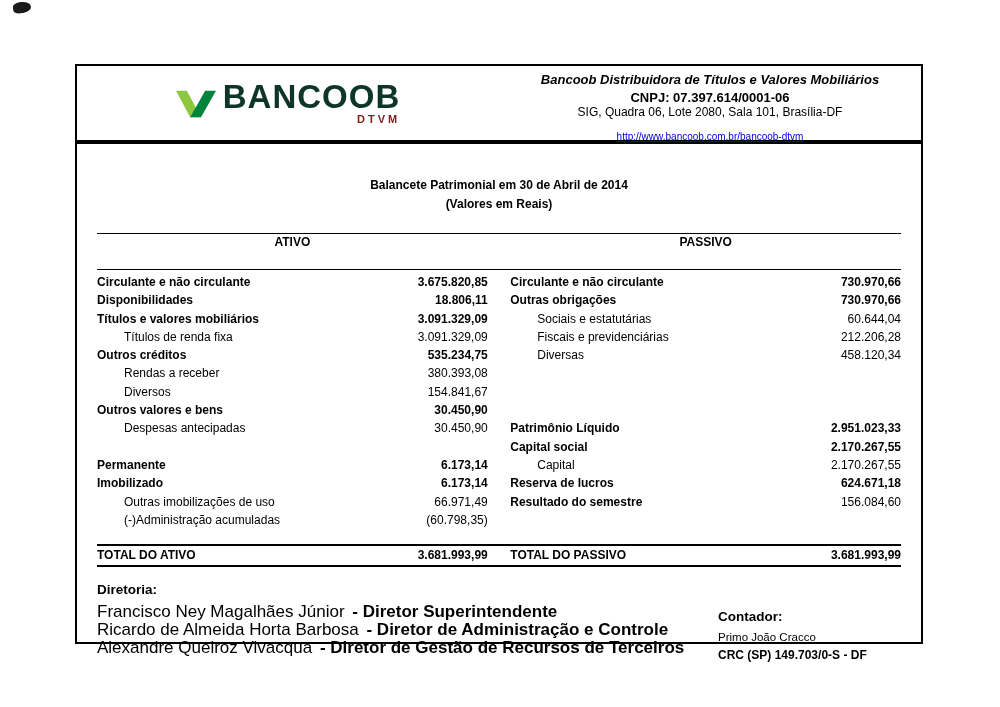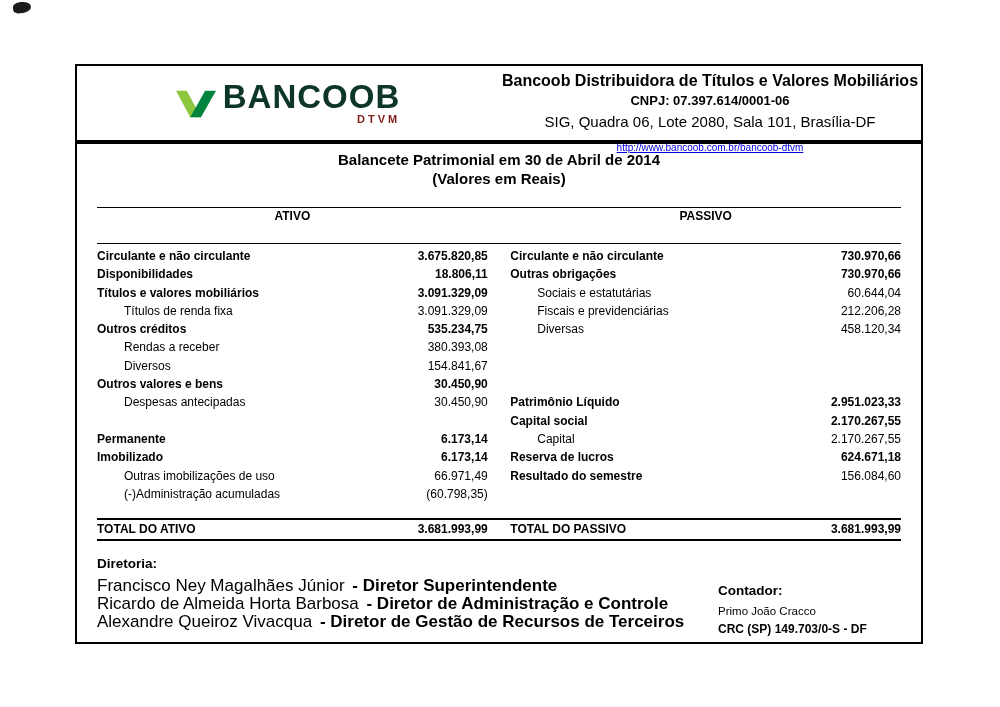--- a/index.html
+++ b/index.html
@@ -19,27 +19,27 @@
 
   
   .doc-header { display:flex; height:78px; border-bottom:4px solid #000; }
   .logo-area { width:50%; display:flex; align-items:center; justify-content:center; }
   .logo { display:flex; align-items:flex-start; }
   .logo svg { margin:8px 7px 0 0; }
   .logo-text { display:flex; flex-direction:column; align-items:flex-end; }
   .brand { font-size:33px; font-weight:bold; color:#0d3528; letter-spacing:1px; line-height:0.95; }
   .brand-sub { font-size:11px; font-weight:bold; color:#7f1d1d; letter-spacing:3px; line-height:1.1;text-align:center; }
   .company-info { width:50%; text-align:center; padding-top:6px; }
-  .company-name { font-size:16px; font-weight:bold; }
+  .company-name { font-size:13px; font-weight:bold;font-style:italic; }
   .cnpj { font-size:13px; font-weight:bold; margin-top:3px; }
-  .address { font-size:15px; margin-top:5px; }
+  .address { font-size:12px; }
   .url { font-size:10px; color:#0000dd; text-decoration:underline; display:inline-block; margin-top:12px; cursor:pointer; }
 
   
-  .title { text-align:center; padding-top:6px; font-weight:bold; font-size:15px; line-height:19px; }
+  .title { text-align:center; padding-top:32px; font-weight:bold; font-size:12px; line-height:19px; }
 
   
   .bs-table { margin:19px 20px 0; }
   .bs-head { display:flex; justify-content:space-between; border-top:1px solid #000; border-bottom:1px solid #000;
     padding:1px 0 20px; font-weight:bold; font-size:12px; }
   .bs-head .cell { width:48.6%; text-align:center; }
   .bs-body { display:flex; justify-content:space-between; padding:3px 0 15px; }
   .bs-col { width:48.6%; }
   .row { display:flex; justify-content:space-between; align-items:baseline; height:18.3px; font-size:12px; line-height:18.3px; }
   .ind { padding-left:27px; }

